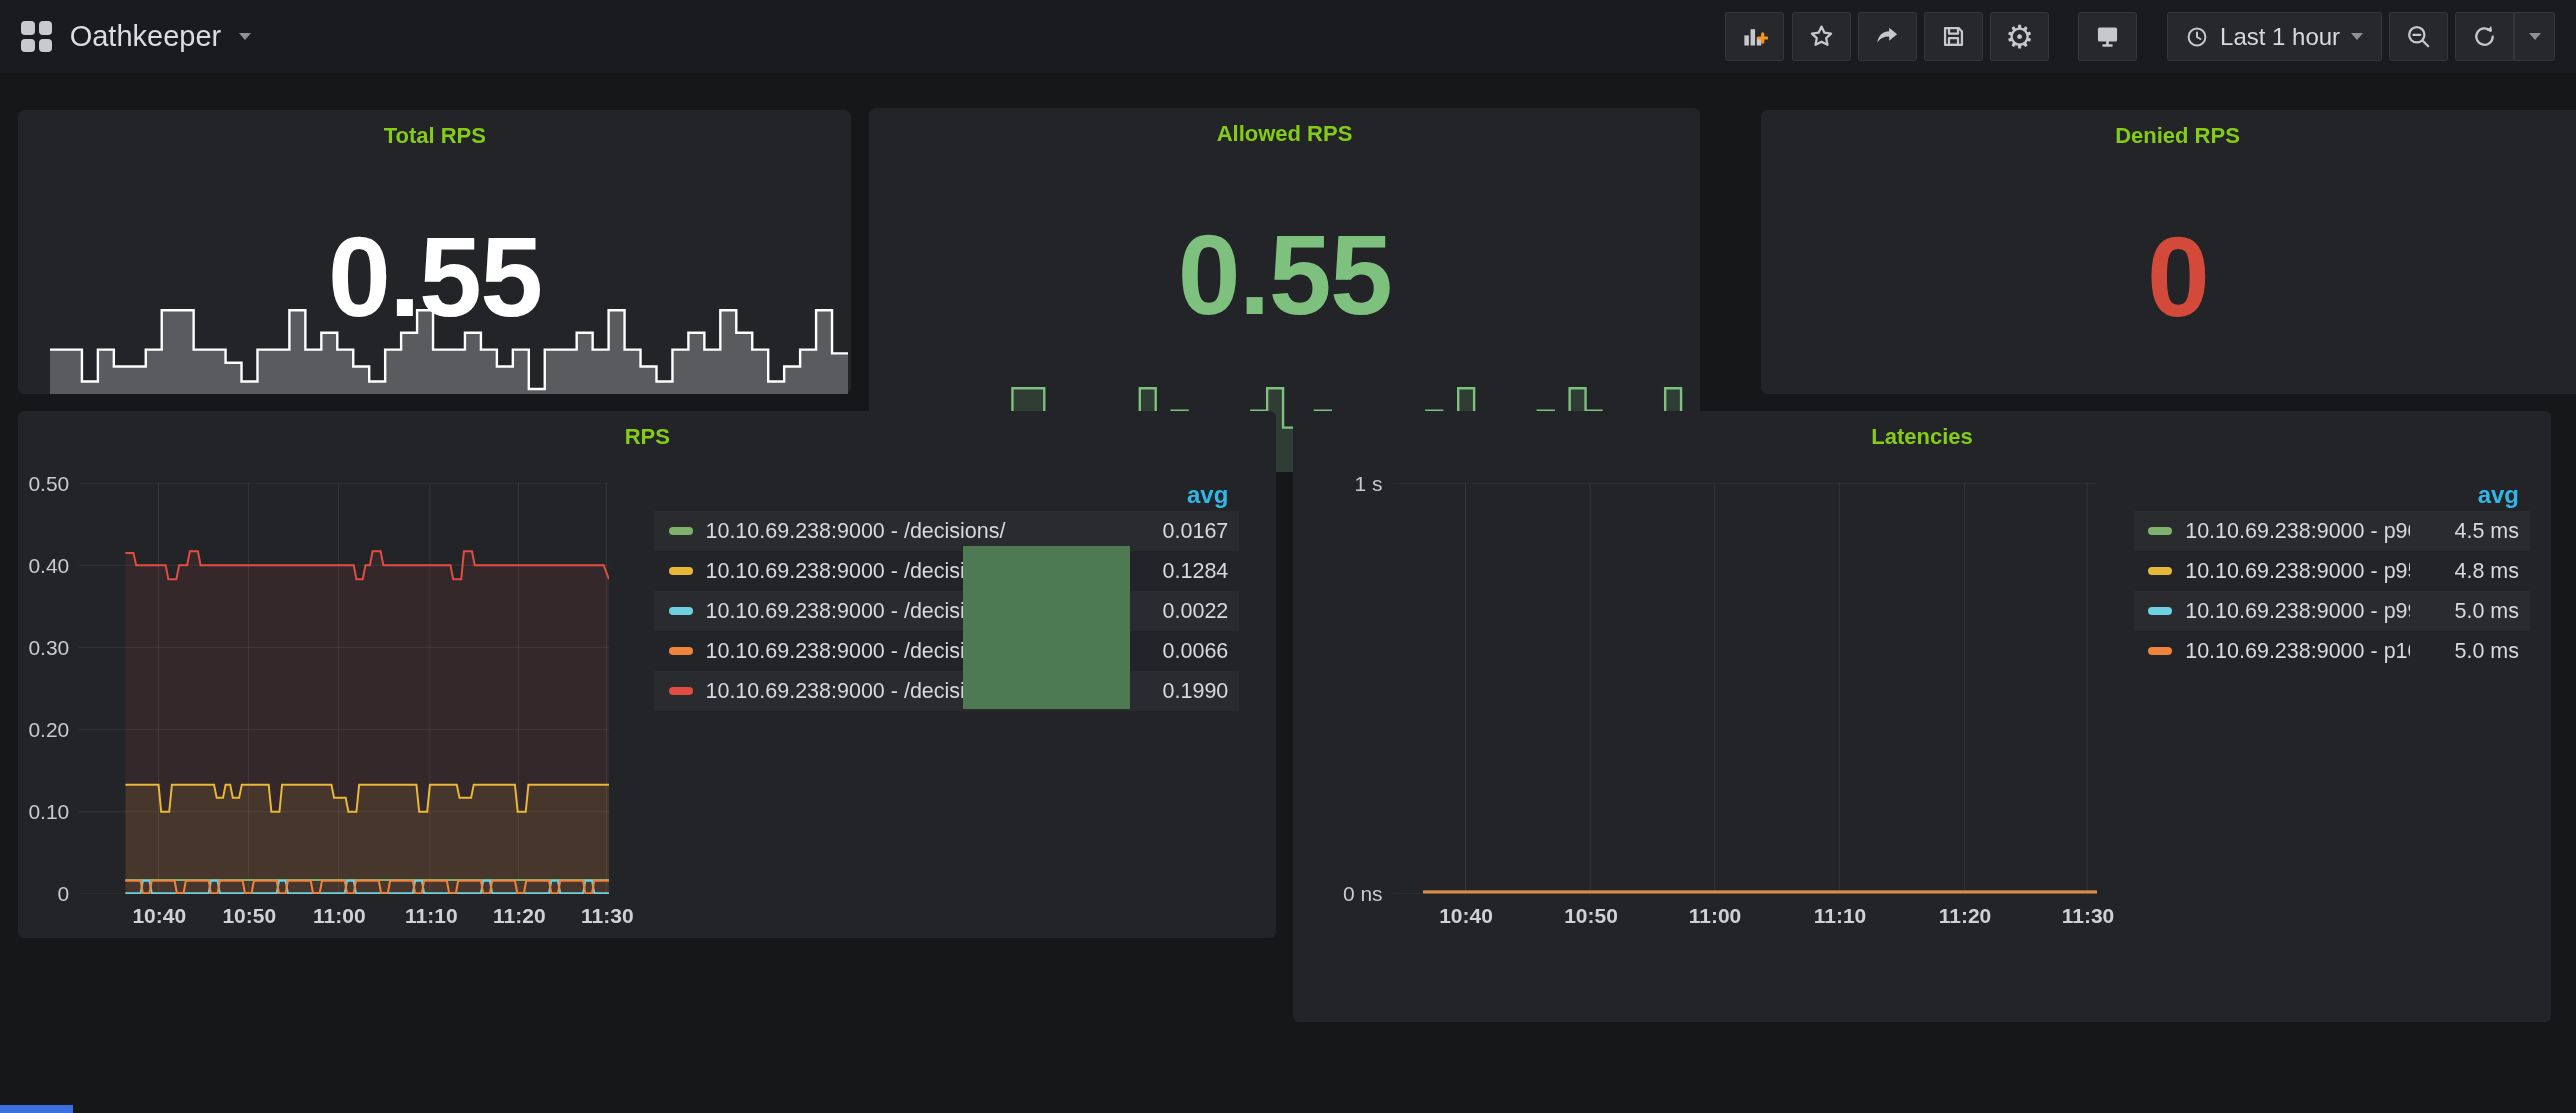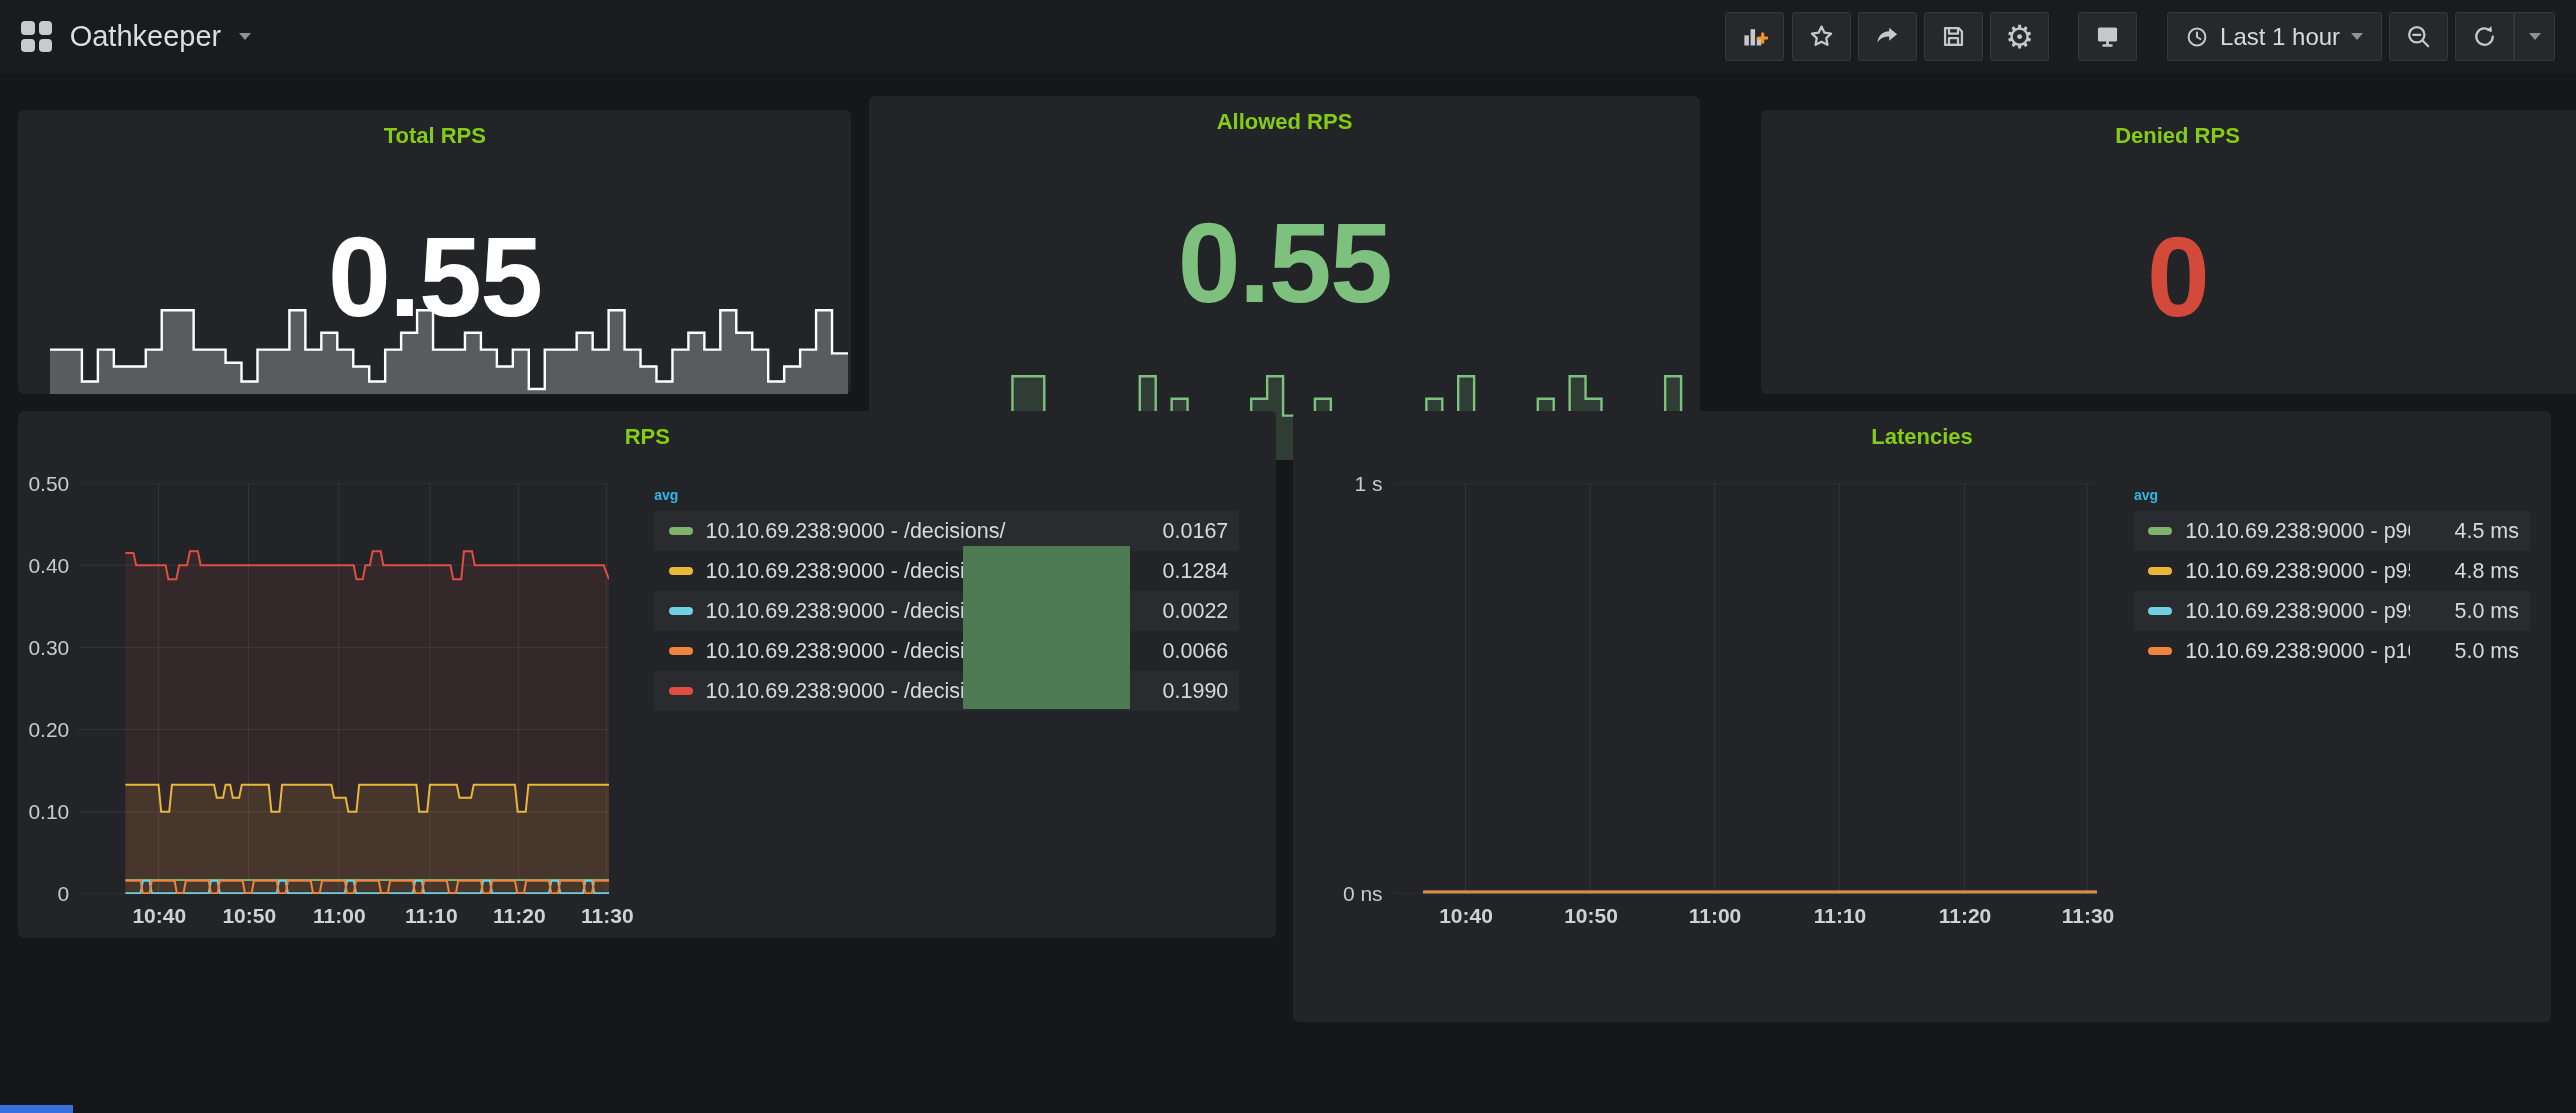--- a/index.html
+++ b/index.html
@@ -30,21 +30,21 @@
   .refresh-main { border-top-right-radius:0; border-bottom-right-radius:0; }
   .refresh-caret { min-width:41px; margin-left:0; border-left:0.8px solid #35373a;
                    border-top-left-radius:0; border-bottom-left-radius:0; }
   svg.icon { width:27px; height:27px; stroke:#c7c8ca; fill:none; stroke-width:2;
              stroke-linecap:round; stroke-linejoin:round; }
   svg.icon.small { width:24px; height:24px; }
   .glyph { font-size:32px; line-height:1; color:#c7c8ca; }
   
   .panel { position:absolute; background:#222428; border-radius:6.4px; }
   #panel-total   { left:18.3px;   top:110px; width:833px; height:284px; }
-  #panel-allowed { left:869px; top:96px; width:831px; height:364px; }
+  #panel-allowed { left:869px; top:108px; width:831px; height:364px; }
   #panel-denied  { left:1717px; top:110px; width:833px; height:284px;margin-left:44px; }
   #panel-rps     { left:18.3px;   top:411px; width:1258px; height:527px; }
   #panel-lat     { left:1293px; top:411px; width:1258px; height:611px; }
   .panel-title { position:absolute; top:12.8px; left:0; right:0; text-align:center;
                  font-size:22px; font-weight:700; color:#84cc16; }
   .stat-value { position:absolute; top:102px; left:0; right:0; text-align:center;
                 font-size:113px; font-weight:700; letter-spacing:-1.6px; }
   .spark { position:absolute; bottom:0; }
   #spark-total   { left:32px; width:798px; height:100px; }
   #spark-allowed { left:32px; width:796px;  height:100px; }
@@ -52,22 +52,22 @@
   #svg-rps { left:61px;  top:72px; width:530px; height:411px; }
   #svg-lat { left:100px; top:72px; width:704px; height:411px; }
   .grid { stroke:rgba(255,255,255,0.10); stroke-width:1; }
   .xlabel { position:absolute; top:493px; width:72px; text-align:center;
             font-size:21px; font-weight:600; color:#d0d1d3; }
   .ylabel { position:absolute; width:96px; text-align:right; font-size:21px; color:#c9cacc; }
   
   .legend { position:absolute; top:68px; }
   #legend-rps { left:636px;  width:585px; }
   #legend-lat { left:841px; width:396px; }
-  .legend-header { height:32px; line-height:32px; text-align:left; padding-right:11px;
-                   color:#33b5e5; font-size:14px; font-weight:700; }
+  .legend-header { height:32px; line-height:32px; text-align:right; padding-right:11px;
+                   color:#33b5e5; font-size:24px; font-weight:700; }
   .legend-row { height:40px; display:flex; align-items:center; }
   .legend-row:nth-child(even) { background:rgba(255,255,255,0.035); }
   .legend-swatch { width:24px; height:7.2px; border-radius:4px; margin:0 12.8px 0 14.4px; flex:none; }
   .legend-label { flex:1; font-size:21.5px; color:#d8d9da; white-space:nowrap; overflow:hidden; }
   .legend-value { width:120px; text-align:right; font-size:21.5px; color:#d8d9da;
                   padding-right:11px; flex:none; }
   .redaction { position:absolute; left:945px; top:135px; width:167px; height:163px; }
   .bottom-strip { position:absolute; left:0; bottom:0; width:73px; height:8px; }
 </style>
 </head>

